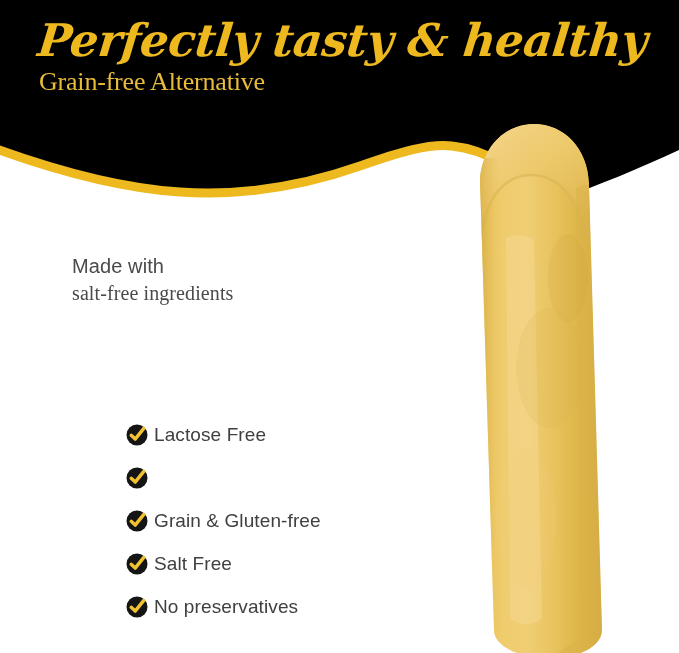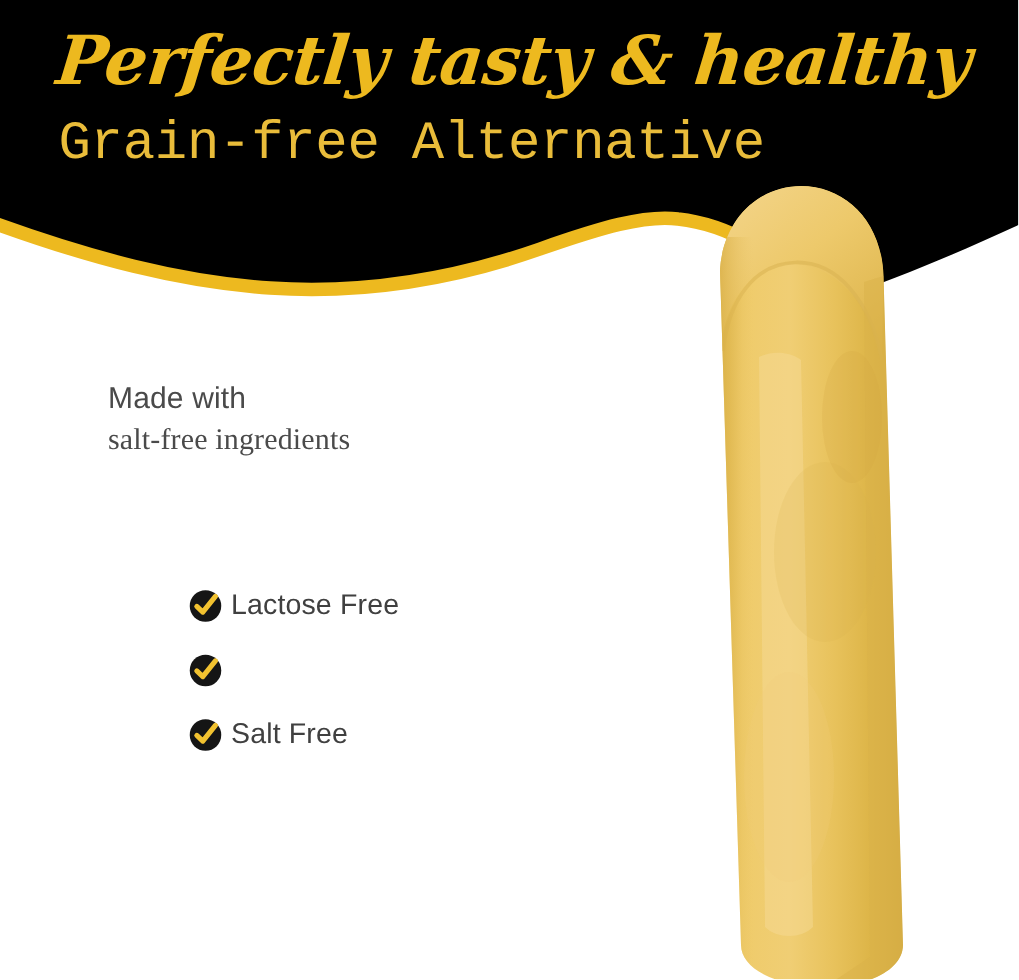--- a/index.html
+++ b/index.html
@@ -45,25 +45,25 @@
     font-size: 45px;
     letter-spacing: -0.5px;
     line-height: 58px;
     white-space: nowrap;
     transform: skewX(-6deg);
     transform-origin: left center;
   }
   .title-sub {
     position: absolute;
     left: 39px;
-    top: 74px;
+    top: 60px;
     color: #E9BC3A;
-    font-family: Liberation Mono, monospace;
-    font-weight: 400;
-    font-size: 36px;
+    font-family: Liberation Serif, serif;
+    font-weight: 400;
+    font-size: 26px;
     line-height: 44px;
     letter-spacing: -0.2px;
     white-space: nowrap;
   }
 
   
   .madewith-block {
     position: absolute;
     left: 72px;
     top: 253px;
@@ -89,21 +89,21 @@
     line-height: 28px;
     font-weight: 400;
     letter-spacing: 0.1px;
     font-family: Liberation Serif, serif;
   }
 
   
   .feature-list {
     position: absolute;
     left: 126px;
-    top: 382px;
+    top: 413px;
     width: 300px;
   }
   .feature-item {
     display: flex;
     align-items: center;
     height: 43px;
   }
   .check-icon {
     flex: 0 0 auto;
     width: 22px;
@@ -221,27 +221,45 @@
 
     <div class="feature-item">
       <span class="check-icon">
         <svg width="22" height="22" viewBox="0 0 22 22" xmlns="http://www.w3.org/2000/svg">
           <circle cx="11" cy="11" r="10.5" fill="#151515"></circle>
           <path d="M5.2,11.3 L9.2,15.1 L17.6,4.6" fill="none" stroke="#F2C230" stroke-width="3.4" stroke-linecap="round" stroke-linejoin="round"></path>
         </svg>
       </span>
     </div>
 
+    <div class="feature-item">
+      <span class="check-icon">
+        <svg width="22" height="22" viewBox="0 0 22 22" xmlns="http://www.w3.org/2000/svg">
+          <circle cx="11" cy="11" r="10.5" fill="#151515"></circle>
+          <path d="M5.2,11.3 L9.2,15.1 L17.6,4.6" fill="none" stroke="#F2C230" stroke-width="3.4" stroke-linecap="round" stroke-linejoin="round"></path>
+        </svg>
+      </span>
+      <span class="feature-label">Grain &amp; Gluten-free</span>
+    </div>
 
     <div class="feature-item">
       <span class="check-icon">
         <svg width="22" height="22" viewBox="0 0 22 22" xmlns="http://www.w3.org/2000/svg">
           <circle cx="11" cy="11" r="10.5" fill="#151515"></circle>
           <path d="M5.2,11.3 L9.2,15.1 L17.6,4.6" fill="none" stroke="#F2C230" stroke-width="3.4" stroke-linecap="round" stroke-linejoin="round"></path>
         </svg>
       </span>
       <span class="feature-label">Salt Free</span>
     </div>
 
+    <div class="feature-item">
+      <span class="check-icon">
+        <svg width="22" height="22" viewBox="0 0 22 22" xmlns="http://www.w3.org/2000/svg">
+          <circle cx="11" cy="11" r="10.5" fill="#151515"></circle>
+          <path d="M5.2,11.3 L9.2,15.1 L17.6,4.6" fill="none" stroke="#F2C230" stroke-width="3.4" stroke-linecap="round" stroke-linejoin="round"></path>
+        </svg>
+      </span>
+      <span class="feature-label">No preservatives</span>
+    </div>
 
   </div>
 
 </div>
 
 </body></html>

